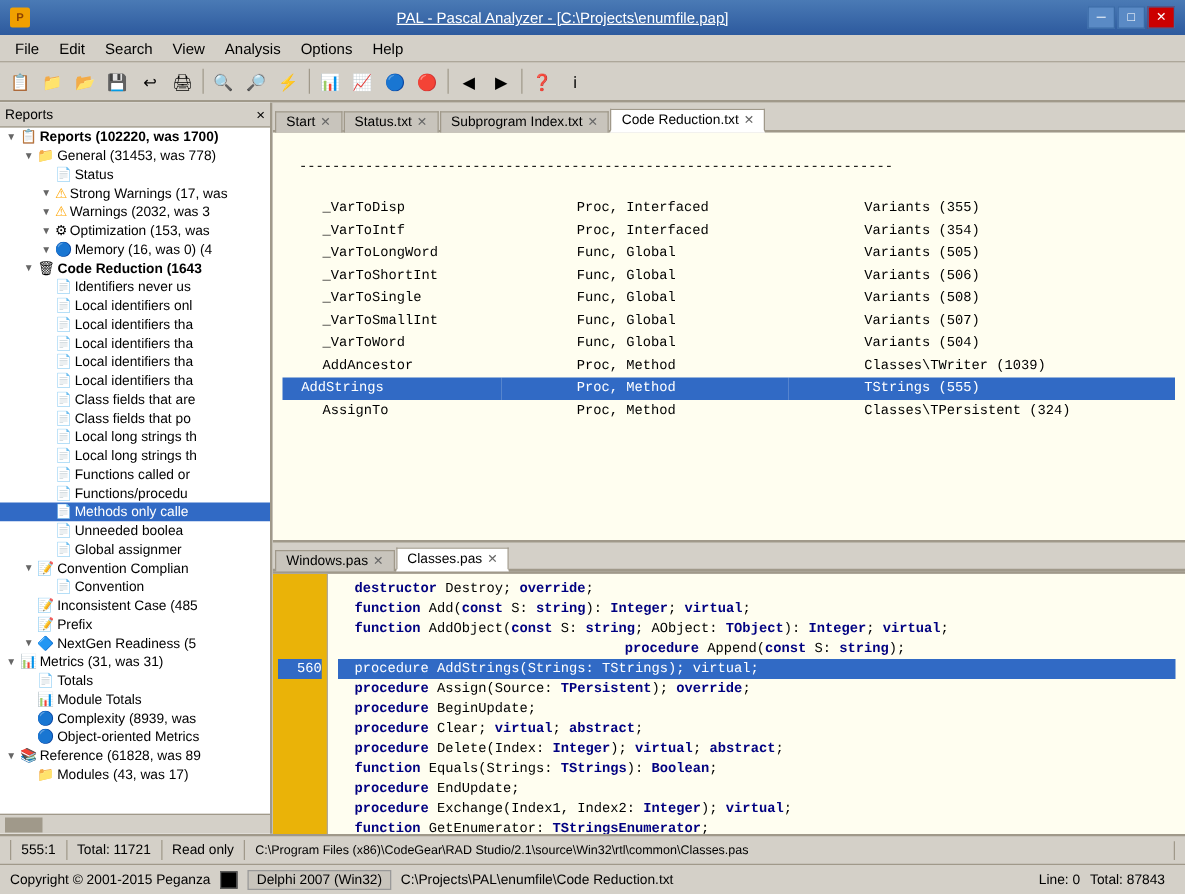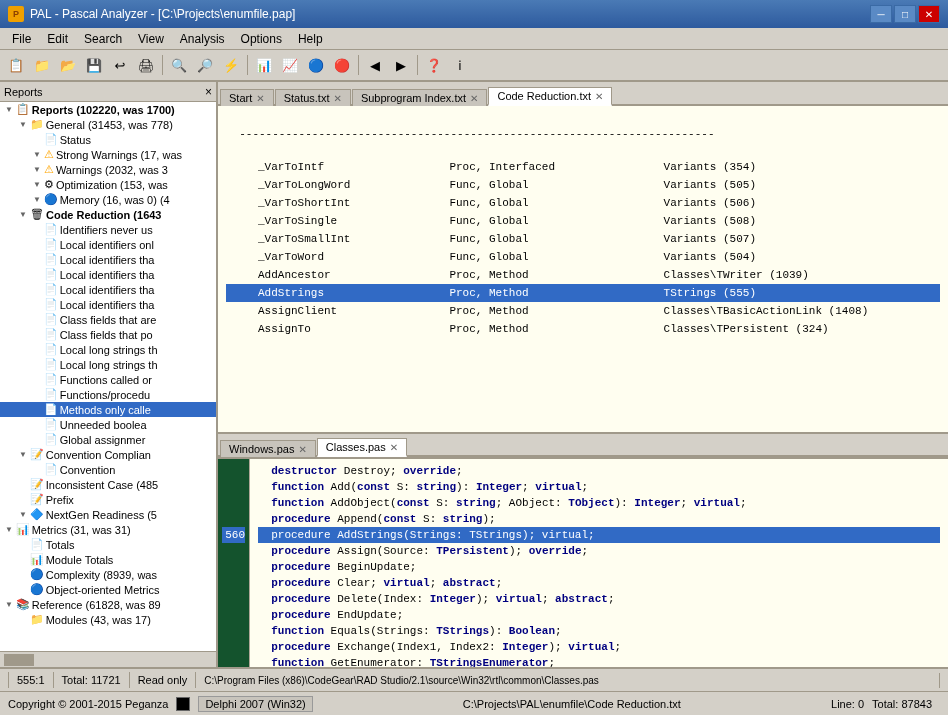--- a/index.html
+++ b/index.html
@@ -1,21 +1,21 @@
 <!DOCTYPE html>
 <html><head>
   <meta charset="utf-8">
   <style>
     * { margin: 0; padding: 0; box-sizing: border-box; }
     body { font-family: 'Segoe UI', Tahoma, sans-serif; font-size: 12px; background: #d4d0c8; color: #000; width: 948px; height: 715px; overflow: hidden; }
     
     
     #titlebar { background: linear-gradient(to bottom, #4a7ab5, #2d5a9e); color: white; height: 28px; display: flex; align-items: center; padding: 0 8px; user-select: none; }
     #titlebar .icon { width: 16px; height: 16px; margin-right: 6px; background: #f0a000; border-radius: 2px; display: flex; align-items: center; justify-content: center; font-size: 9px; font-weight: bold; color: #8b4000; }
-    #titlebar .title { flex: 1; text-align: left; font-size: 12px; }
+    #titlebar .title { flex: 1; text-align: center; font-size: 12px; text-decoration: underline; }
     #titlebar .controls { display: flex; gap: 2px; }
     #titlebar .ctrl-btn { width: 22px; height: 18px; display: flex; align-items: center; justify-content: center; font-size: 10px; cursor: pointer; background: #5a8ac5; border: 1px solid #3a6aa5; color: white; }
     #titlebar .ctrl-btn.close { background: #c00; }
     #titlebar .ctrl-btn.maximize { background: #5a8ac5; }
 
     
     #menubar { background: #d4d0c8; height: 22px; display: flex; align-items: center; padding: 0 4px; border-bottom: 1px solid #a0998a; }
     .menu-item { padding: 2px 8px; cursor: pointer; font-size: 12px; }
 
     
@@ -62,21 +62,21 @@
 
     
     #statusbar { height: 24px; background: #d4d0c8; border-top: 2px solid #a0998a; display: flex; align-items: center; padding: 0 8px; gap: 0; font-size: 11px; }
     .status-seg { padding: 2px 8px; border-right: 1px solid #a0998a; display: flex; align-items: center; gap: 4px; }
     .status-seg:first-child { border-left: 1px solid #a0998a; }
 
     
     #bottombar { height: 24px; background: #d4d0c8; border-top: 1px solid #a0998a; display: flex; align-items: center; padding: 0 8px; gap: 8px; font-size: 11px; }
     .bottom-indicator { width: 14px; height: 14px; background: #000; display: inline-block; border: 1px solid #666; }
     .bottom-delphi { padding: 1px 6px; background: #c8c4bc; border: 1px solid #999; font-size: 11px; }
-    .bottom-path { flex: 1; text-align: center; }
+    .bottom-path { flex: 1; }
 
     
     #left-panel { position: relative; }
   </style>
 </head>
 <body>
 
 <div id="titlebar">
   <div class="icon">
       <span>P</span>
@@ -368,20 +368,25 @@
       </div>
     </div>
 
     <div id="top-content">
       <div class="code-view">
         <div class="code-line">&nbsp;</div>
         <div class="code-line">&nbsp;&nbsp;------------------------------------------------------------------------</div>
         <div class="code-line">&nbsp;</div>
         <table class="code-table">
           <tbody id="top-code-tbody">
+          <tr>
+                <td style="padding-left: 32px;">_VarToDisp</td>
+                <td style="padding-left: 60px;">Proc, Interfaced</td>
+                <td style="padding-left: 60px;">Variants (355)</td>
+              </tr>
               <tr>
                 <td style="padding-left: 32px;">_VarToIntf</td>
                 <td style="padding-left: 60px;">Proc, Interfaced</td>
                 <td style="padding-left: 60px;">Variants (354)</td>
               </tr>
               <tr>
                 <td style="padding-left: 32px;">_VarToLongWord</td>
                 <td style="padding-left: 60px;">Func, Global</td>
                 <td style="padding-left: 60px;">Variants (505)</td>
               </tr>
@@ -404,28 +409,23 @@
                 <td style="padding-left: 32px;">_VarToWord</td>
                 <td style="padding-left: 60px;">Func, Global</td>
                 <td style="padding-left: 60px;">Variants (504)</td>
               </tr>
               <tr>
                 <td style="padding-left: 32px;">AddAncestor</td>
                 <td style="padding-left: 60px;">Proc, Method</td>
                 <td style="padding-left: 60px;">Classes\TWriter (1039)</td>
               </tr>
               <tr class="selected">
-                <td style="padding-left: 32px;">AddStrings</td>
+                <td style="padding-left: 15px;">AddStrings</td>
                 <td style="padding-left: 60px;">Proc, Method</td>
                 <td style="padding-left: 60px;">TStrings (555)</td>
-              </tr>
-              <tr>
-                <td style="padding-left: 32px;">AssignClient</td>
-                <td style="padding-left: 60px;">Proc, Method</td>
-                <td style="padding-left: 60px;">Classes\TBasicActionLink (1408)</td>
               </tr>
               <tr>
                 <td style="padding-left: 32px;">AssignTo</td>
                 <td style="padding-left: 60px;">Proc, Method</td>
                 <td style="padding-left: 60px;">Classes\TPersistent (324)</td>
               </tr>
             </tbody>
         </table>
       </div>
 
@@ -437,47 +437,47 @@
         <span class="tab-close">✕</span>
       </div>
       <div class="tab active">
         <span>Classes.pas</span>
         <span class="tab-close">✕</span>
       </div>
     </div>
 
     <div id="bottom-content">
       <div class="code-view" style="display:flex;gap:0;padding:0;">
-        <div style="width:32px;background:#14532d;border-right:1px solid #b0a898;padding:4px 4px;font-family:'Courier New',monospace;font-size:11px;line-height:16px;text-align:right;color:#808080;user-select:none;" id="line-nums-col">
+        <div style="width:44px;background:#eab308;border-right:1px solid #b0a898;padding:4px 4px;font-family:'Courier New',monospace;font-size:11px;line-height:16px;text-align:right;color:#808080;user-select:none;" id="line-nums-col">
         <div style="line-height: 16px; color: rgb(128, 128, 128);">&nbsp;</div>
             <div style="line-height: 16px; color: rgb(128, 128, 128);">&nbsp;</div>
             <div style="line-height: 16px; color: rgb(128, 128, 128);">&nbsp;</div>
             <div style="line-height: 16px; color: rgb(128, 128, 128);">&nbsp;</div>
             <div style="line-height: 16px; color: white; background: rgb(49, 106, 197);">560</div>
             <div style="line-height: 16px; color: rgb(128, 128, 128);">&nbsp;</div>
             <div style="line-height: 16px; color: rgb(128, 128, 128);">&nbsp;</div>
             <div style="line-height: 16px; color: rgb(128, 128, 128);">&nbsp;</div>
             <div style="line-height: 16px; color: rgb(128, 128, 128);">&nbsp;</div>
             <div style="line-height: 16px; color: rgb(128, 128, 128);">&nbsp;</div>
             <div style="line-height: 16px; color: rgb(128, 128, 128);">&nbsp;</div>
             <div style="line-height: 16px; color: rgb(128, 128, 128);">&nbsp;</div>
             <div style="line-height: 16px; color: rgb(128, 128, 128);">&nbsp;</div>
           </div>
         <div style="flex: 1 1 0%; overflow: auto; padding: 4px 8px; font-family: &quot;Courier New&quot;, monospace; font-size: 11px; line-height: 16px; background: rgb(255, 254, 240);" id="bottom-code-content">
         <div style="white-space: pre; line-height: 16px;">  <span style="color:#000080;font-weight:bold">destructor</span> Destroy; <span style="color:#000080;font-weight:bold">override</span>;</div>
             <div style="white-space: pre; line-height: 16px;">  <span style="color:#000080;font-weight:bold">function</span> Add(<span style="color:#000080;font-weight:bold">const</span> S: <span style="color:#000080;font-weight:bold">string</span>): <span style="color:#000080;font-weight:bold">Integer</span>; <span style="color:#000080;font-weight:bold">virtual</span>;</div>
             <div style="white-space: pre; line-height: 16px;">  <span style="color:#000080;font-weight:bold">function</span> AddObject(<span style="color:#000080;font-weight:bold">const</span> S: <span style="color:#000080;font-weight:bold">string</span>; AObject: <span style="color:#000080;font-weight:bold">TObject</span>): <span style="color:#000080;font-weight:bold">Integer</span>; <span style="color:#000080;font-weight:bold">virtual</span>;</div>
-            <div style="white-space: pre; line-height: 16px;">  <span style="color:#000080;font-weight:bold">procedure</span> Append(<span style="color:#000080;font-weight:bold">const</span> S: <span style="color:#000080;font-weight:bold">string</span>);</div>
+            <div style="white-space: pre; line-height: 16px; text-align: center;">  <span style="color:#000080;font-weight:bold">procedure</span> Append(<span style="color:#000080;font-weight:bold">const</span> S: <span style="color:#000080;font-weight:bold">string</span>);</div>
             <div style="white-space: pre; line-height: 16px; background: rgb(49, 106, 197); color: white;">  procedure AddStrings(Strings: TStrings); virtual;</div>
             <div style="white-space: pre; line-height: 16px;">  <span style="color:#000080;font-weight:bold">procedure</span> Assign(Source: <span style="color:#000080;font-weight:bold">TPersistent</span>); <span style="color:#000080;font-weight:bold">override</span>;</div>
             <div style="white-space: pre; line-height: 16px;">  <span style="color:#000080;font-weight:bold">procedure</span> BeginUpdate;</div>
             <div style="white-space: pre; line-height: 16px;">  <span style="color:#000080;font-weight:bold">procedure</span> Clear; <span style="color:#000080;font-weight:bold">virtual</span>; <span style="color:#000080;font-weight:bold">abstract</span>;</div>
             <div style="white-space: pre; line-height: 16px;">  <span style="color:#000080;font-weight:bold">procedure</span> Delete(Index: <span style="color:#000080;font-weight:bold">Integer</span>); <span style="color:#000080;font-weight:bold">virtual</span>; <span style="color:#000080;font-weight:bold">abstract</span>;</div>
+            <div style="white-space: pre; line-height: 16px;">  <span style="color:#000080;font-weight:bold">function</span> Equals(Strings: <span style="color:#000080;font-weight:bold">TStrings</span>): <span style="color:#000080;font-weight:bold">Boolean</span>;</div>
             <div style="white-space: pre; line-height: 16px;">  <span style="color:#000080;font-weight:bold">procedure</span> EndUpdate;</div>
-            <div style="white-space: pre; line-height: 16px;">  <span style="color:#000080;font-weight:bold">function</span> Equals(Strings: <span style="color:#000080;font-weight:bold">TStrings</span>): <span style="color:#000080;font-weight:bold">Boolean</span>;</div>
             <div style="white-space: pre; line-height: 16px;">  <span style="color:#000080;font-weight:bold">procedure</span> Exchange(Index1, Index2: <span style="color:#000080;font-weight:bold">Integer</span>); <span style="color:#000080;font-weight:bold">virtual</span>;</div>
             <div style="white-space: pre; line-height: 16px;">  <span style="color:#000080;font-weight:bold">function</span> GetEnumerator: <span style="color:#000080;font-weight:bold">TStringsEnumerator</span>;</div>
           </div>
       </div>
     </div>
 
   </div>
 </div>
 
 <div id="statusbar">

